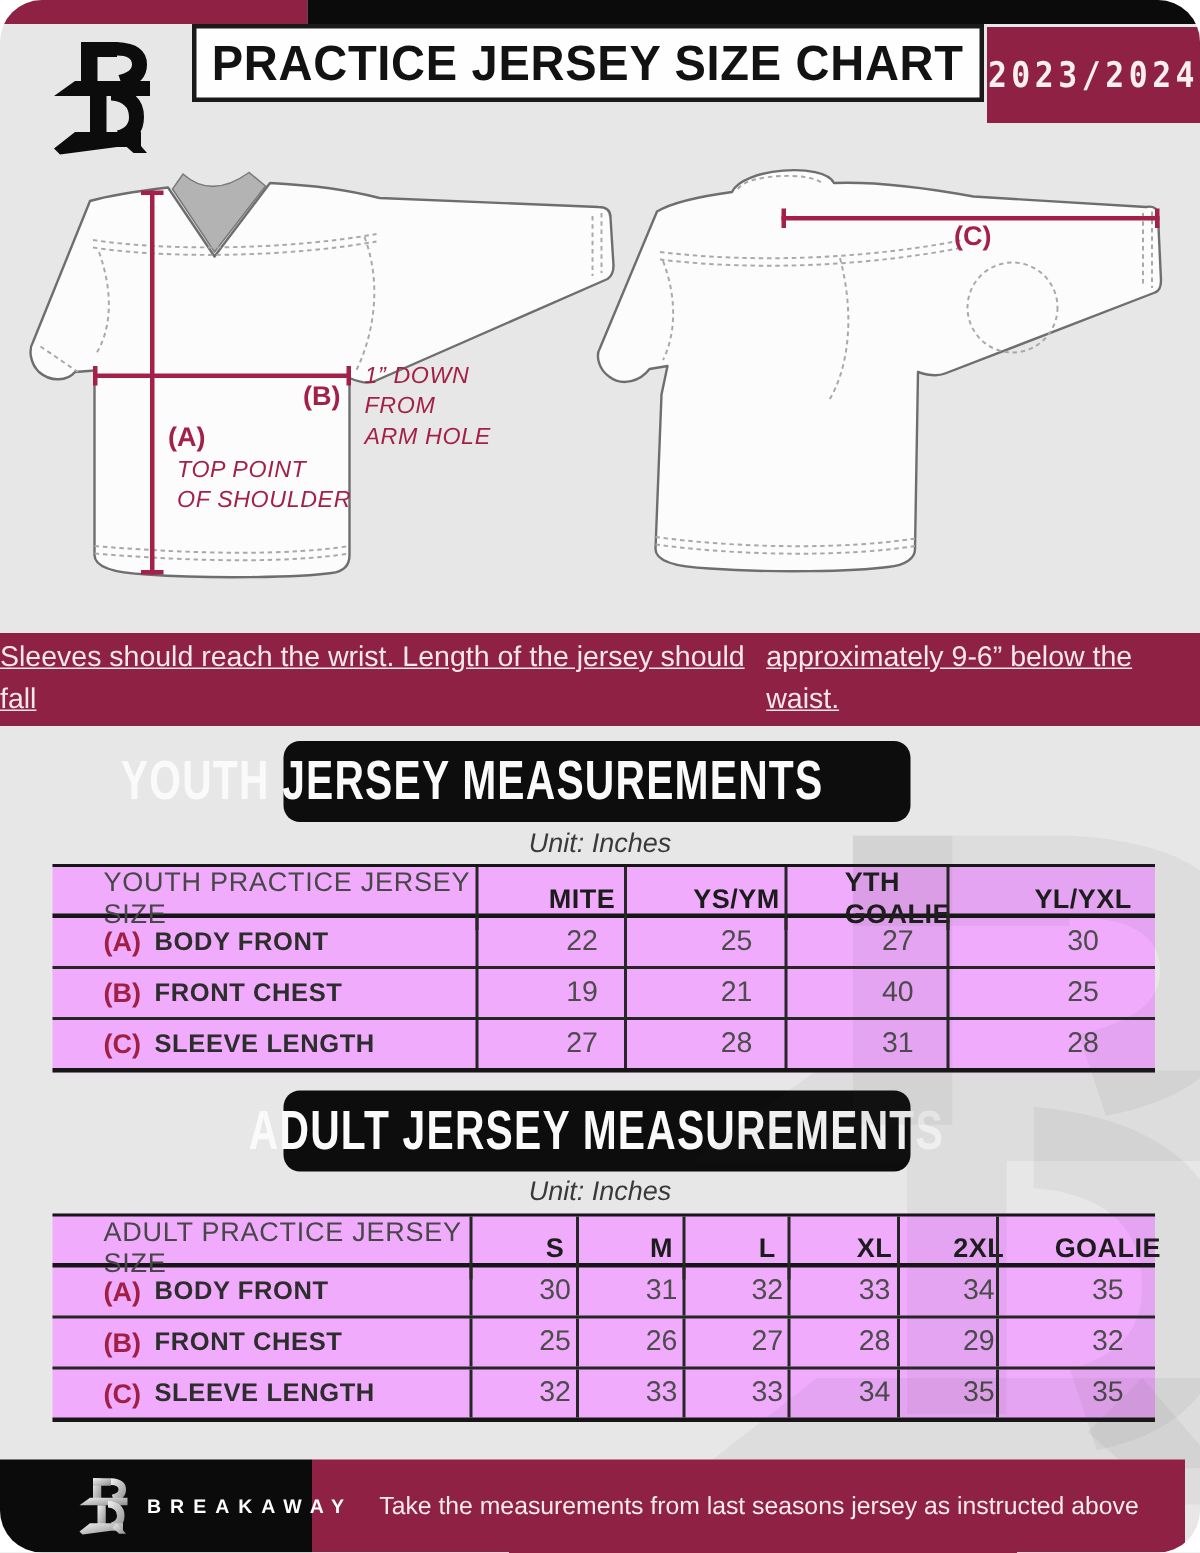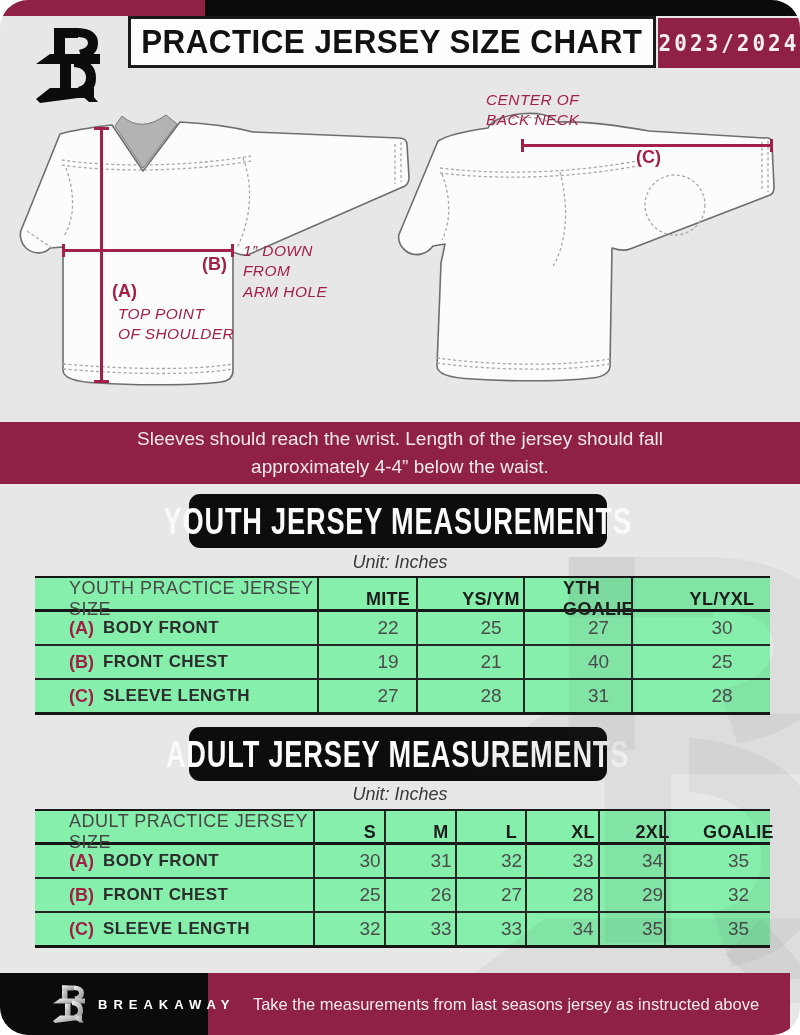--- a/index.html
+++ b/index.html
@@ -6,51 +6,51 @@
   #page{position:relative;width:800px;height:1035px;background:#E8E7E7;overflow:hidden;
         font-family:"Liberation Sans",sans-serif;border-radius:28px;}
   
   .strip{position:absolute;top:0;height:16px;}
   .strip.maroon{left:0;width:205px;background:#8E2144;}
   .strip.black{left:205px;width:595px;background:#0B0B0B;}
   .title-box{position:absolute;left:128px;top:16px;width:528px;height:52px;background:#FEFEFE;
              border:3px solid #1A1A1A;box-sizing:border-box;display:flex;align-items:center;justify-content:center;}
   .title-box span{font-size:33px;font-weight:bold;color:#121212;letter-spacing:.5px;white-space:nowrap;
                   display:inline-block;transform:scaleX(.95);}
-  .year-box{position:absolute;left:658px;top:18px;width:142px;height:50px;background:#8E2144;
+  .year-box{position:absolute;left:658px;top:18px;width:142px;height:64px;background:#8E2144;
             display:flex;align-items:center;justify-content:center;}
   .year-box span{font-family:"DejaVu Sans Mono",monospace;font-weight:bold;font-size:21px;
                  letter-spacing:3px;color:#F6EEF1;transform:scaleY(1.12);}
   .brand-logo{position:absolute;left:34px;top:26px;}
   
   svg .outline{fill:#FCFCFC;stroke:#6E6E6E;stroke-width:1.6;stroke-linejoin:round;}
   svg .seam{fill:none;stroke:#A8A8A8;stroke-width:1.3;stroke-dasharray:3 2.5;}
   svg .collar-fill{fill:#B3B3B3;stroke:#7A7A7A;stroke-width:1;}
   .mline{position:absolute;background:#A32048;z-index:3;}
   .mline.v{width:3px;}
   .mline.h{height:3px;}
   .mline.v::before,.mline.v::after{content:"";position:absolute;left:-6px;width:15px;height:3px;background:#A32048;}
   .mline.v::before{top:0}.mline.v::after{bottom:0}
   .mline.h::before,.mline.h::after{content:"";position:absolute;top:-5px;width:3px;height:13px;background:#A32048;}
   .mline.h::before{left:0}.mline.h::after{right:0}
   .diag-key{position:absolute;font-size:18px;font-weight:bold;color:#A32048;z-index:3;}
   .diag-cap{position:absolute;font-size:15.5px;font-style:italic;color:#A32048;line-height:1.32;
             letter-spacing:.4px;z-index:3;white-space:nowrap;}
   
   .notice{position:absolute;left:0;top:422px;width:800px;height:62px;background:#8E2144;
-          display:flex;flex-direction:column;align-items:center;justify-content:center;
-          color:#F2E8EB;font-size:19px;line-height:1.48;}
+          display:flex;align-items:center;justify-content:center;
+          color:#F2E8EB;font-size:19px;line-height:1.48;text-decoration:underline;}
   
   .section-banner{position:absolute;left:189px;width:418px;height:54px;background:#0D0D0D;border-radius:11px;
                   display:flex;align-items:center;justify-content:center;}
   .section-banner span{color:#FAFAFA;font-size:34px;font-weight:bold;letter-spacing:1px;white-space:nowrap;
                        display:inline-block;transform:scaleX(.8) scaleY(1.08);}
   .unit{position:absolute;left:0;width:800px;text-align:center;font-size:18px;font-style:italic;color:#3A3A3A;}
   
-  .size-table{position:absolute;left:35px;width:735px;background:#86efac;
+  .size-table{position:absolute;left:35px;width:735px;background:#f0abfc;
               border-top:2px solid #161616;border-bottom:3px solid #161616;}
   .tr{display:grid;align-items:stretch;}
   .youth .tr{grid-template-columns:282px 99px 107px 108px 139px;}
   .adult .tr{grid-template-columns:278px 71px 71px 70px 73px 66px 106px;}
   .tr.head{height:31px;border-bottom:3px solid #161616;}
   .tr.data{height:32px;border-bottom:2px solid #262626;}
   .tr.data:last-child{border-bottom:none;}
   .td{display:flex;align-items:center;justify-content:center;font-size:19px;color:#4C4C4C;padding-left:41px;}
   .td + .td{border-left:2px solid #262626;}
   .head .td{font-weight:bold;color:#1C1C1C;font-size:18px;letter-spacing:.3px;}
@@ -146,31 +146,27 @@
     <div>TOP POINT</div>
     <div>OF SHOULDER</div>
   </div>
   <div class="diag-key" style="left:202px;top:254px;">(B)</div>
   <div class="diag-cap" style="left:243px;top:241px;">
     <div>1” DOWN</div>
     <div>FROM</div>
     <div>ARM HOLE</div>
   </div>
   <div class="diag-key" style="left:636px;top:147px;">(C)</div>
-  <div class="diag-cap" style="left:486px;top:90px;">
-    <div>CENTER OF</div>
-    <div>BACK NECK</div>
-  </div>
 
   <div class="notice">
     <div>Sleeves should reach the wrist. Length of the jersey should fall</div>
-    <div>approximately 4-4” below the waist.</div>
-  </div>
-
-  <div class="section-banner" style="top:494px;">
+    <div>approximately 9-6” below the waist.</div>
+  </div>
+
+  <div class="section-banner" style="top:494px;justify-content:flex-end;">
     <span>YOUTH JERSEY MEASUREMENTS</span>
   </div>
   <div class="unit" style="top:552px;">Unit: Inches</div>
 
   <div class="size-table youth" style="top:576px;">
     <div class="tr head">
       <div class="td label-cell">YOUTH PRACTICE JERSEY SIZE</div>
       <div class="td">MITE</div>
       <div class="td">YS/YM</div>
       <div class="td">YTH GOALIE</div>

